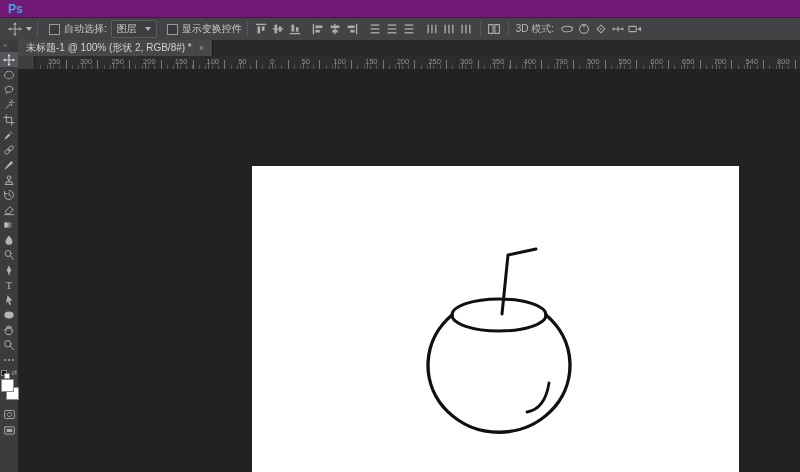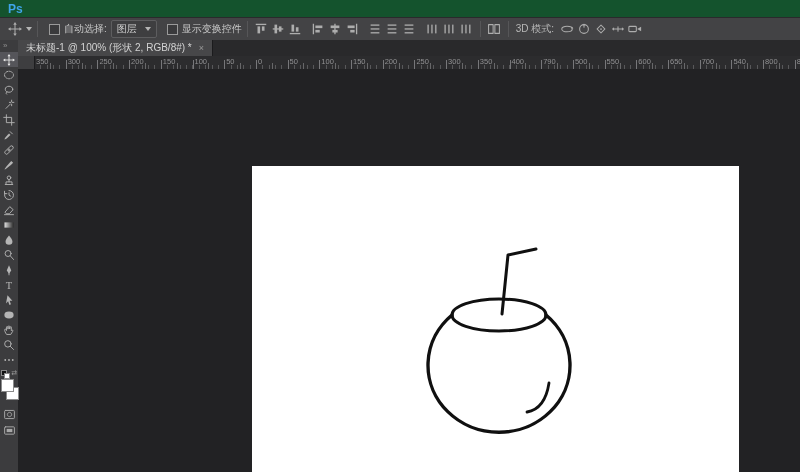--- a/index.html
+++ b/index.html
@@ -3,21 +3,21 @@
 <meta charset="utf-8">
 <style>
   html,body{margin:0;padding:0;}
   body{width:800px;height:472px;overflow:hidden;background:#232325;
        font-family:"Liberation Sans","DejaVu Sans",sans-serif;
        -webkit-font-smoothing:antialiased;position:relative;color:#cfcfcf;}
   svg .s{fill:none;stroke:currentColor;stroke-width:1.2;stroke-linecap:round;stroke-linejoin:round}
   svg .f{fill:currentColor;stroke:none}
 
   
-  .menubar{position:absolute;left:0;top:0;width:800px;height:17px;background:#14532d;
+  .menubar{position:absolute;left:0;top:0;width:800px;height:17px;background:#701a75;
            border-bottom:1px solid #2a2a2c;display:flex;align-items:center;font-size:10px;}
   .ps-logo{color:#3fa5e8;font-weight:bold;font-size:12px;padding:0 9px 0 8px;letter-spacing:0;}
   .menu-item{padding:0 5px;color:#d2d2d2;white-space:nowrap;cursor:default;}
 
   
   .optionsbar{position:absolute;left:0;top:18px;width:800px;height:22px;background:#434345;
               border-bottom:6px solid #86efac;display:flex;align-items:center;font-size:10px;color:#c8c8c8;}
   .opt-sep{width:1px;height:16px;background:#565658;margin:0 5px;flex:0 0 auto;}
   .tool-preset{display:flex;align-items:center;color:#c2c2c2;margin-left:6px;}
   .caret{width:0;height:0;border-left:3px solid transparent;border-right:3px solid transparent;
@@ -57,21 +57,21 @@
   .btool svg{width:13px;height:13px;}
 
   
   .ruler{position:absolute;left:18px;top:56px;width:782px;height:13px;background:#2c2c2e;
          border-bottom:1px solid #1d1d1f;overflow:hidden;}
   .ruler-corner{position:absolute;left:0;top:0;width:16px;height:13px;background:#3e3e40;border-right:1px solid #1d1d1f;}
   .ticks1{position:absolute;left:16px;right:0;bottom:0;height:4px;
           background:repeating-linear-gradient(90deg,#58585a 0 1px,transparent 1px 6.34px);}
   .ticks2{position:absolute;left:16px;right:0;bottom:0;height:6px;
           background:repeating-linear-gradient(90deg,#68686a 0 1px,transparent 1px 15.85px);}
-  .rlabel{position:absolute;top:1px;font-size:7.5px;color:#909092;letter-spacing:0;}
+  .rlabel{position:absolute;top:1px;font-size:7.5px;color:#909092;letter-spacing:0;padding-left:12px;}
   .rtick{position:absolute;bottom:0;width:1px;height:9px;background:#77777a;}
 
   
   .viewport{position:absolute;left:18px;top:69px;width:782px;height:403px;background:#222224;}
   .canvas{position:absolute;left:234px;top:97px;width:487px;height:306px;background:#ffffff;}
   .canvas svg{position:absolute;left:0;top:0;}
 </style>
 </head>
 <body>
 

